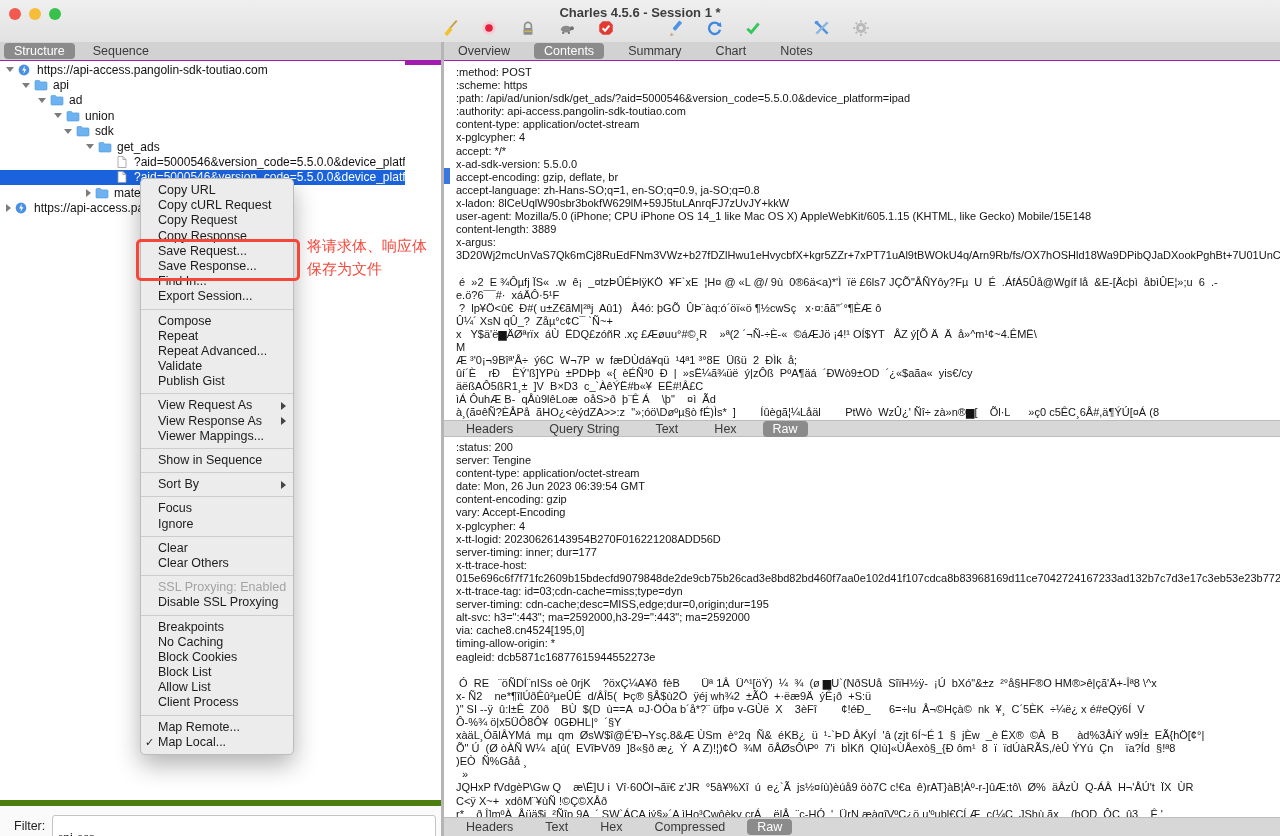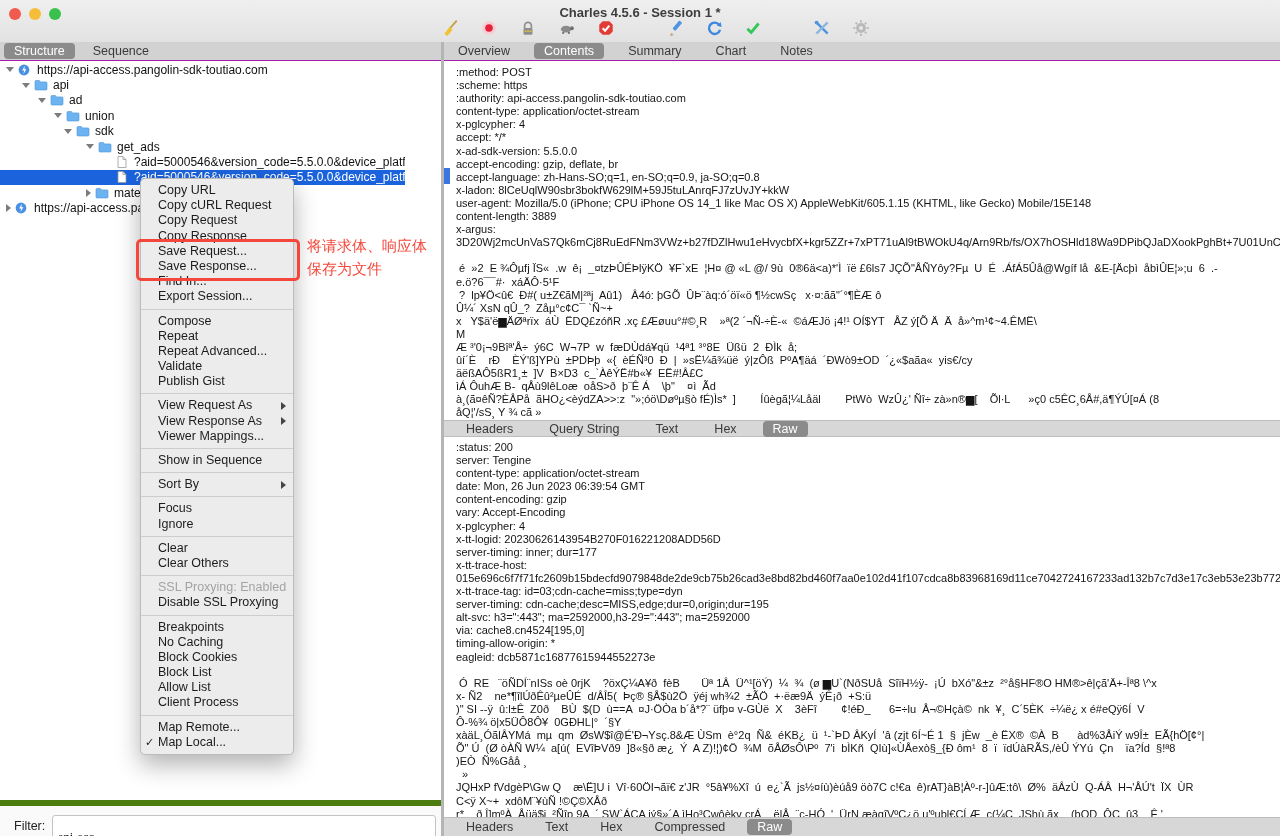--- a/index.html
+++ b/index.html
@@ -12,21 +12,21 @@
   .tl{width:12px;height:12px;border-radius:50%;}
   .tl.red{background:#f35a4f;}  .tl.yellow{background:#f6bd3a;} .tl.green{background:#38c24b;}
   .wintitle{position:absolute;top:5px;left:0;width:100%;text-align:center;
             font-size:13px;font-weight:700;color:#3d3d3d;}
   .tbicons{position:absolute;left:441px;top:19px;display:flex;align-items:center;column-gap:21px;}
   .tbicon{width:18px;height:18px;display:inline-block;}
   .tbicon svg{width:18px;height:18px;}
   .tbicon.gapbefore{margin-left:30px;}
   
   .tabstrip{position:absolute;left:0;top:42px;width:1280px;height:18px;background:#d2d2d2;
-            border-bottom:1px solid #a21caf;}
+            border-bottom:5px solid #a21caf;}
   .tabs{position:absolute;top:0;height:18px;display:flex;align-items:center;}
   .tabs .tab{font-size:12.5px;color:#3a3a3a;padding:1px 10px;border-radius:4px;white-space:nowrap;}
   .tabs .tab.sel{background:#8b8b8b;color:#fff;}
   .tabs-left{left:4px;gap:8px;}
   .tabs-right{left:448px;gap:14px;}
   
   .divider{position:absolute;left:441px;top:42px;width:3px;height:794px;background:#b5b5b5;}
   .leftpane{position:absolute;left:0;top:61px;width:405px;height:739px;background:#fff;overflow:hidden;}
   .rightpane{position:absolute;left:444px;top:61px;width:836px;height:775px;background:#fff;}
   
@@ -263,20 +263,21 @@
 
   <div class="filterbar">
     <label>Filter:</label>
     <input type="text" value="api-acc" style="">
   </div>
 
   <div class="rightpane">
     <div class="rawpane req">
         <div class="line">:method: POST</div>
         <div class="line">:scheme: https</div>
+        <div class="line">:path: /api/ad/union/sdk/get_ads/?aid=5000546&amp;version_code=5.5.0.0&amp;device_platform=ipad</div>
         <div class="line">:authority: api-access.pangolin-sdk-toutiao.com</div>
         <div class="line">content-type: application/octet-stream</div>
         <div class="line">x-pglcypher: 4</div>
         <div class="line">accept: */*</div>
         <div class="line">x-ad-sdk-version: 5.5.0.0</div>
         <div class="line">accept-encoding: gzip, deflate, br</div>
         <div class="line">accept-language: zh-Hans-SO;q=1, en-SO;q=0.9, ja-SO;q=0.8</div>
         <div class="line">x-ladon: 8lCeUqlW90sbr3bokfW629lM+59J5tuLAnrqFJ7zUvJY+kkW</div>
         <div class="line">user-agent: Mozilla/5.0 (iPhone; CPU iPhone OS 14_1 like Mac OS X) AppleWebKit/605.1.15 (KHTML, like Gecko) Mobile/15E148</div>
         <div class="line">content-length: 3889</div>

